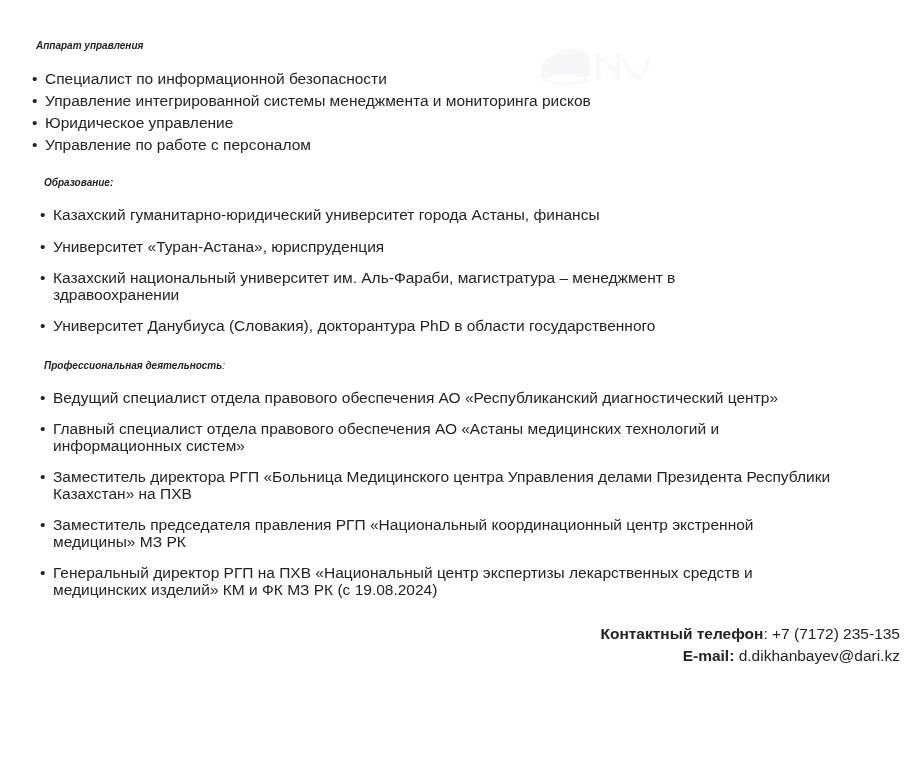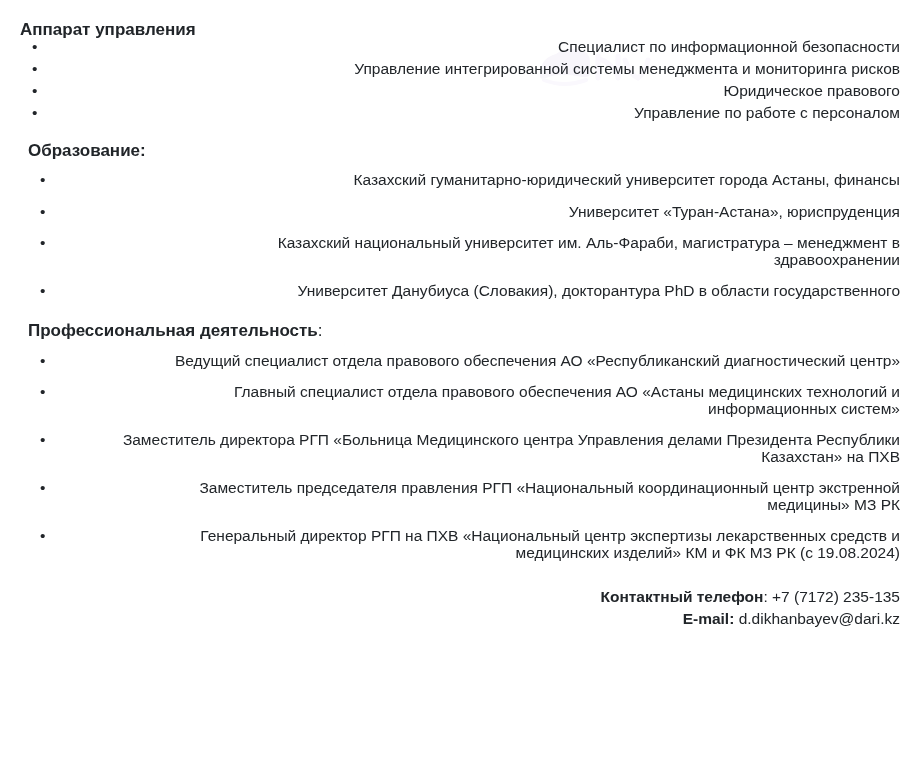--- a/index.html
+++ b/index.html
@@ -17,33 +17,34 @@
     padding: 21px 16px 0 20px;
     background: #ffffff;
   }
   
   .watermark {
     position: absolute;
     left: 536px; top: 44px;
     pointer-events: none;
   }
   h2.sec-h {
-    margin: 0;
-    font-size: 17px;
+    margin: 16px;
+    font-size: 10px;
     font-weight: 700;
     line-height: 17px;
     color: #212529;
+    font-style: italic;
   }
   h2.sec-h .reg { font-weight: 400; }
 
   ul.blist {
     list-style: none;
     margin: 0; padding: 0 0 0 25px;
   }
-  ul.blist li { position: relative; text-align: right; }
+  ul.blist li { position: relative; }
   ul.blist li::before {
     content: "\2022";
     position: absolute;
     left: -13px; top: 0;
     line-height: inherit;
   }
   
   .mgmt-list { margin-top: 28px; }
   .mgmt-list li { line-height: 17px; margin-bottom: 5px; }
 
@@ -70,21 +71,21 @@
     <path d="M8 36 Q28 44 50 36" stroke="#faf8fd" stroke-width="4" fill="none" stroke-linecap="round"></path>
     <path d="M62 12 L62 34 M63 15 Q74 17 82 32 M82 12 L82 34" stroke="#faf8fd" stroke-width="5" fill="none" stroke-linecap="round"></path>
     <path d="M89 16 Q95 32 102 34 Q110 28 112 16" stroke="#faf8fd" stroke-width="5" fill="none" stroke-linecap="round"></path>
   </svg>
 
   <h2 class="sec-h">Аппарат управления</h2>
 
   <ul class="blist mgmt-list">
     <li>Специалист по информационной безопасности</li>
     <li>Управление интегрированной системы менеджмента и мониторинга рисков</li>
-    <li>Юридическое правового</li>
+    <li>Юридическое управление</li>
     <li>Управление по работе с персоналом</li>
   </ul>
 
   <section class="sec sec-edu">
     <h2 class="sec-h">Образование:</h2>
     <ul class="blist">
       <li>
         <div class="ln">Казахский гуманитарно-юридический университет города Астаны, финансы</div>
         <div class="ln"></div>
       </li>

